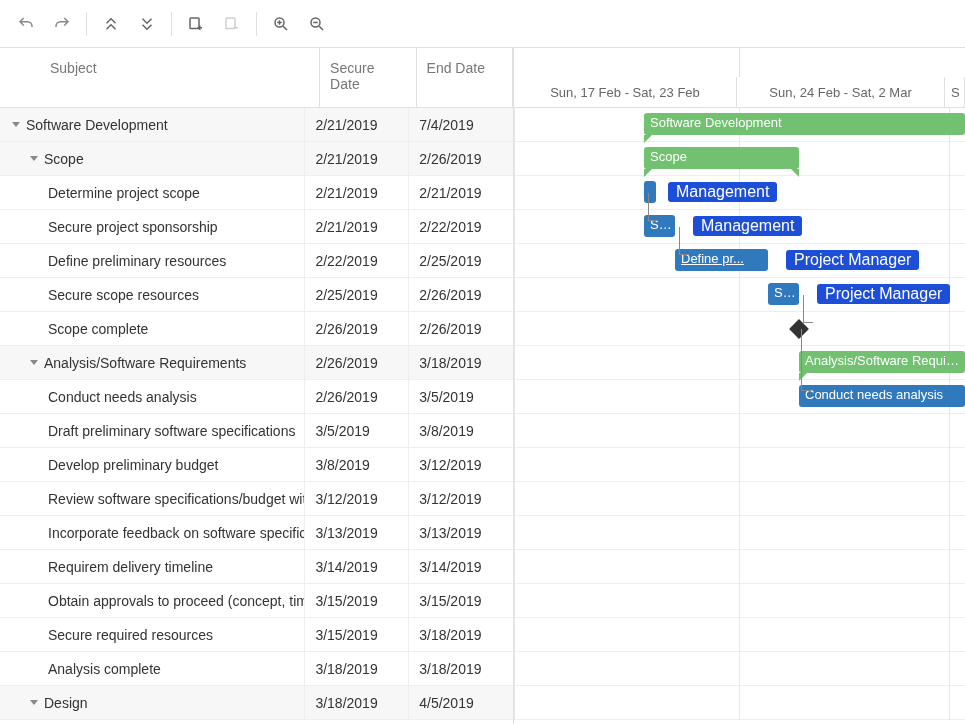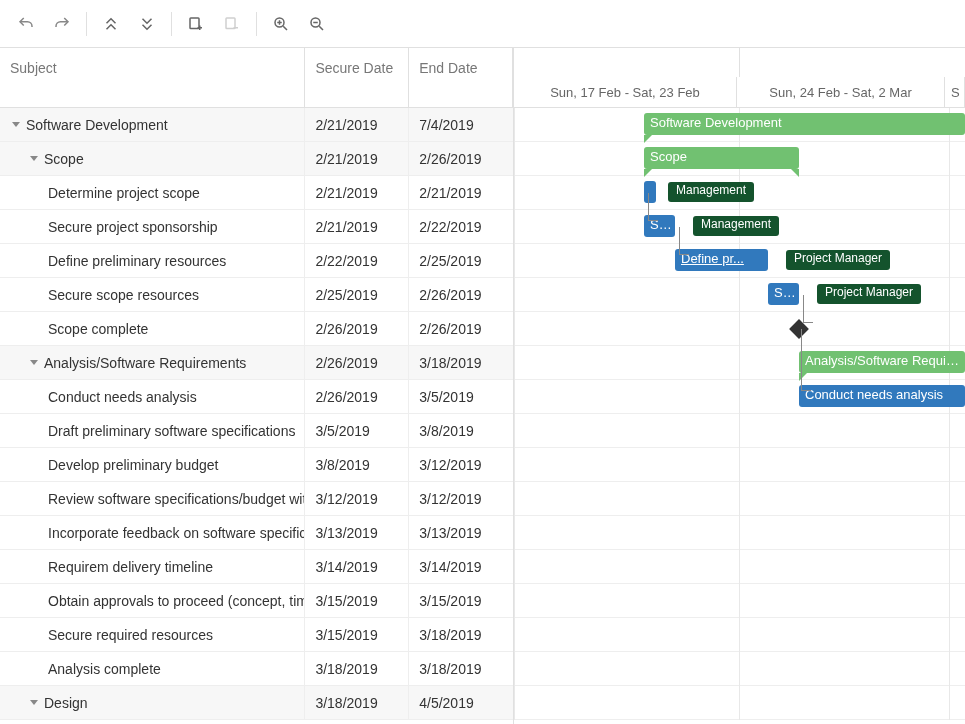--- a/index.html
+++ b/index.html
@@ -61,21 +61,21 @@
   height: 60px;
   border-bottom: 1px solid #e0e0e0;
 }
 .grid-header .col {
   padding: 12px 10px;
   color: #777;
   border-right: 1px solid #e0e0e0;
   display: flex;
   align-items: flex-start;
 }
-.col-subject { width: 306px; }
+.col-subject { width: 306px; margin-left: 40px; }
 .col-start   { width: 104px; }
 .col-end     { width: 104px; border-right: none; }
 
 
 .chart-header {
   height: 60px;
   border-bottom: 1px solid #e0e0e0;
   display: flex;
   flex-direction: column;
 }
@@ -165,24 +165,24 @@
   border-top:8px solid #71c171;
   border-right:8px solid transparent;
 }
 .bar.task {
   background:#3179bd;
 }
 .tag {
   position:absolute;
   top:6px;
   height:20px;
-  background:#14532d;
+  background:#1d4ed8;
   color:#fff;
   border-radius:3px;
-  font-size:12px;
+  font-size:16px;
   padding:1px 8px;
 }
 .milestone {
   position:absolute;
   width:14px; height:14px;
   background:#333;
   transform: rotate(45deg);
   top:10px;
 }
 .vline {

